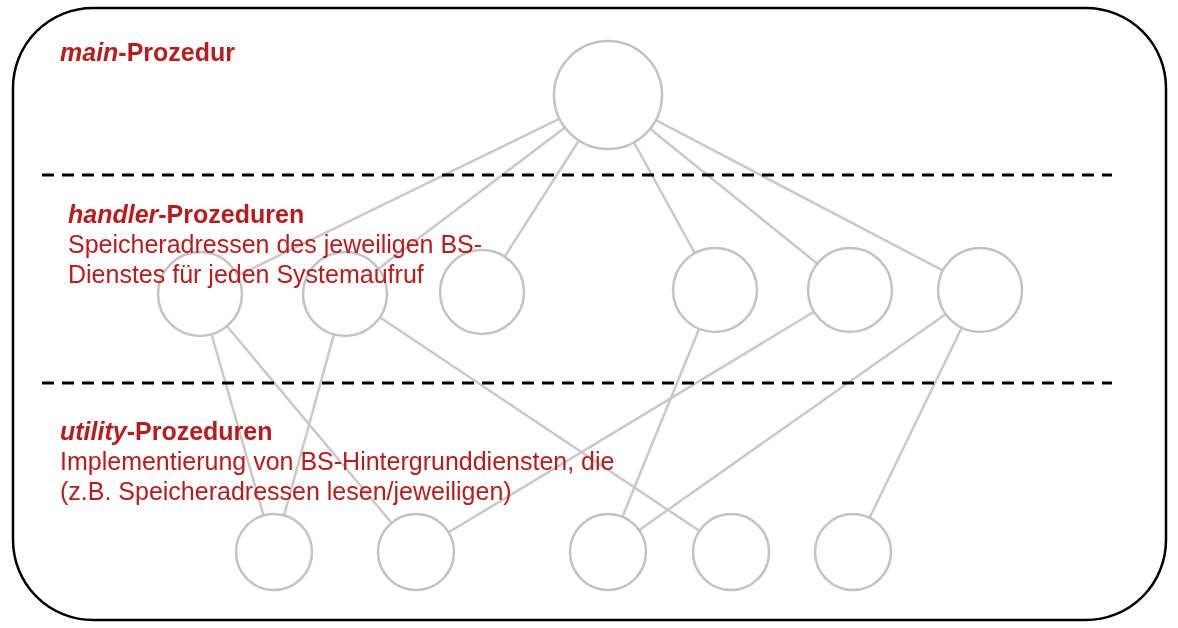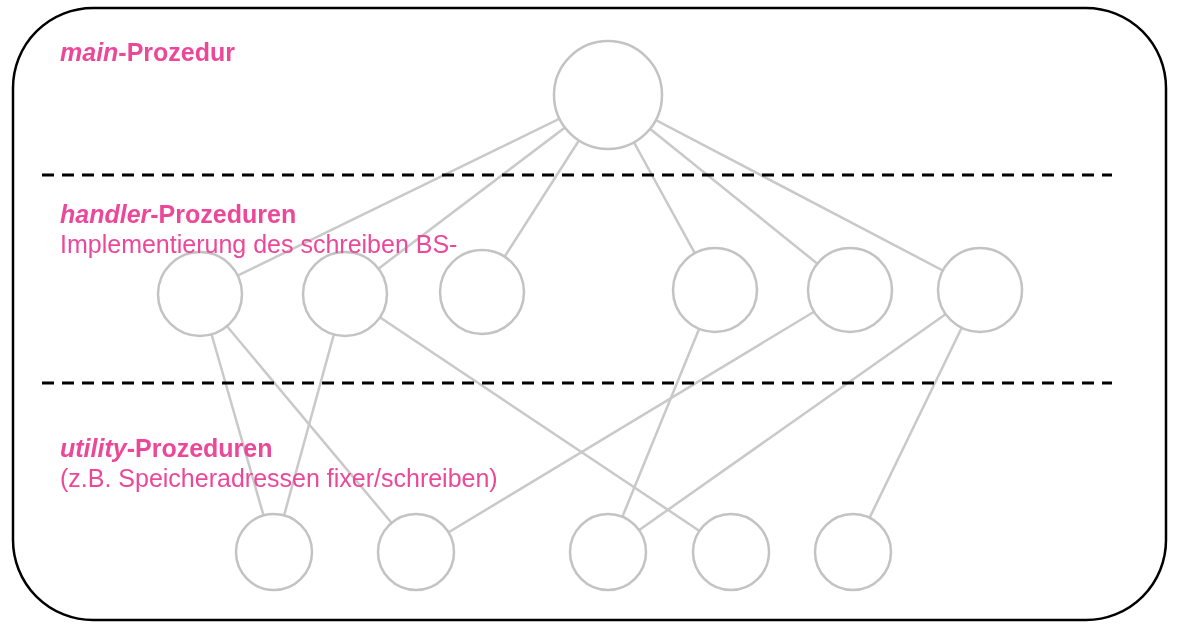--- a/index.html
+++ b/index.html
@@ -7,31 +7,31 @@
     position: relative;
     width: 1178px;
     height: 628px;
     background: #ffffff;
     font-family: "Liberation Sans", sans-serif;
     overflow: hidden;
   }
   #diagram-svg { position: absolute; left: 0; top: 0; }
   .label-block {
     position: absolute;
-    color: #ec4899;
+    color: #b91c1c;
     font-size: 25px;
     line-height: 30px;
     white-space: nowrap;
     z-index: 2;
   }
   .label-title { font-weight: bold; }
   .label-title .tword { font-style: italic; }
   #section-main    { left: 60px; top: 37px;  }
-  #section-handler { left: 60px; top: 199px; }
-  #section-utility { left: 60px; top: 433px; }
+  #section-handler { left: 68px; top: 199px; }
+  #section-utility { left: 60px; top: 416px; }
 </style>
 </head>
 <body>
 
 <div id="stage">
 
   <svg id="diagram-svg" width="1178" height="628" viewBox="0 0 1178 628">
       <line x1="608" y1="95" x2="200" y2="294" stroke="#c9c9c9" stroke-width="2.5"></line>
       <line x1="608" y1="95" x2="345" y2="294" stroke="#c9c9c9" stroke-width="2.5"></line>
       <line x1="608" y1="95" x2="482" y2="292" stroke="#c9c9c9" stroke-width="2.5"></line>
@@ -62,21 +62,23 @@
       <line x1="42" y1="383" x2="1112" y2="383" stroke="#000000" stroke-width="3" stroke-dasharray="12 8"></line>
       <rect x="13" y="8" width="1153" height="612" rx="80" ry="80" fill="none" stroke="#000000" stroke-width="2.5"></rect>
     </svg>
 
   <div class="label-block" id="section-main">
     <div class="label-title"><span class="tword">main</span><span>-Prozedur</span></div>
   </div>
 
   <div class="label-block" id="section-handler">
     <div class="label-title"><span class="tword">handler</span><span>-Prozeduren</span></div>
-    <div>Implementierung des schreiben BS-</div>
+    <div>Speicheradressen des jeweiligen BS-</div>
+    <div>Dienstes für jeden Systemaufruf</div>
   </div>
 
   <div class="label-block" id="section-utility">
     <div class="label-title"><span class="tword">utility</span><span>-Prozeduren</span></div>
-    <div>(z.B. Speicheradressen fixer/schreiben)</div>
+    <div>Implementierung von BS-Hintergrunddiensten, die</div>
+    <div>(z.B. Speicheradressen lesen/jeweiligen)</div>
   </div>
 
 </div>
 
 </body></html>

